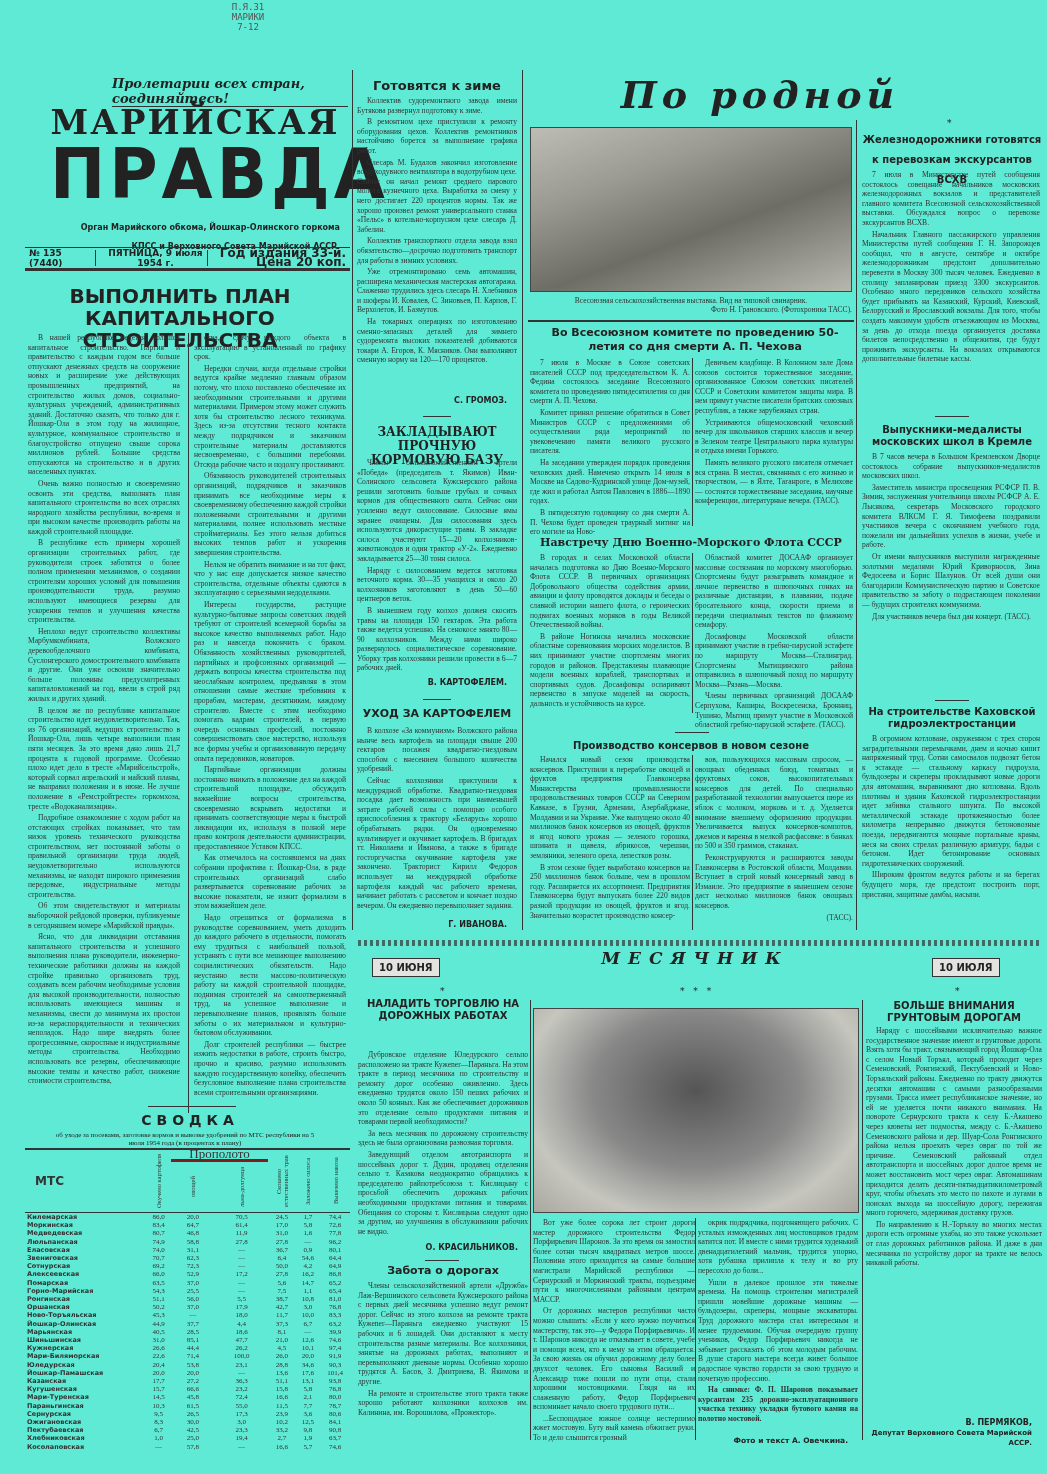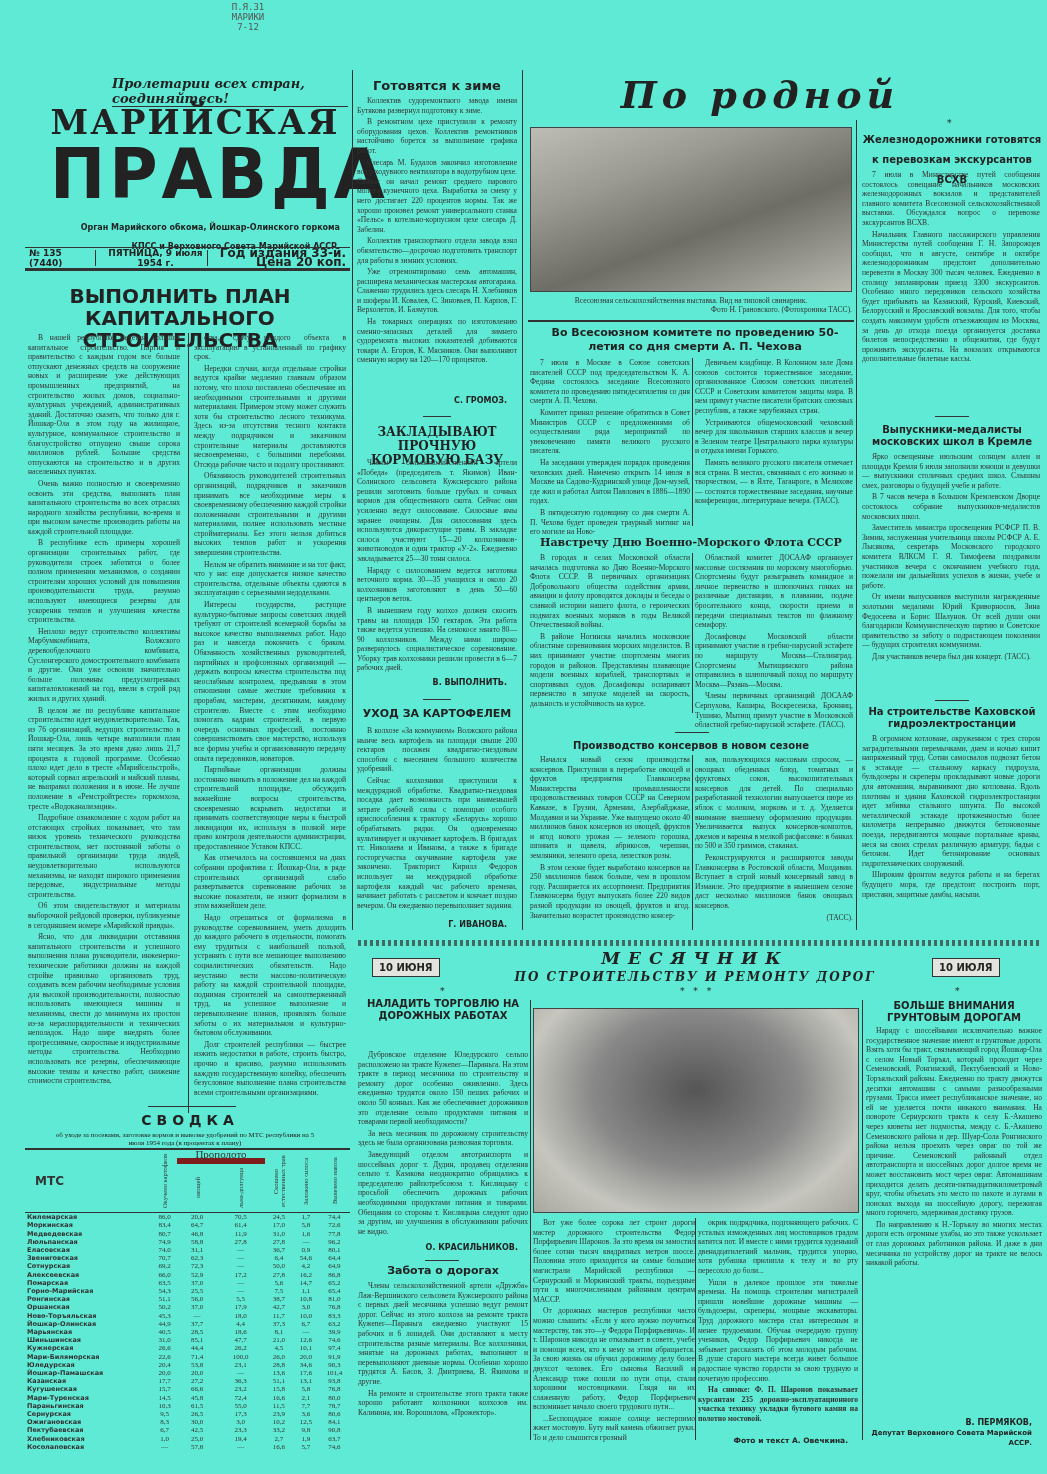--- a/index.html
+++ b/index.html
@@ -86,21 +86,21 @@
   <div class="abs" style="left:55px;top:1131px;width:260px;font-family:'Liberation Serif',serif;font-size:7px;line-height:8px;text-align:center;">об уходе за посевами, заготовке кормов и вывозке удобрений по МТС республики на 5 июля 1954 года (в процентах к плану)</div>
   <div class="abs" style="left:25px;top:1148px;width:325px;">
     <div class="hline" style="height:2px;"></div>
     <table class="svodka">
       <thead>
         <tr>
           <td rowspan="2" class="name" style="vertical-align:middle;font-size:12px;padding-left:10px;">МТС</td>
           <td rowspan="2">
               <div class="vert">Окучено картофеля</div>
             </td>
-          <td colspan="2" style="border-bottom:6px solid #7f1d1d;font-size:11px;">Прополото</td>
+          <td colspan="2" style="border-bottom:3px solid #7f1d1d;font-size:13px;">Прополото</td>
           <td rowspan="2">
               <div class="vert">Скошено естественных трав</div>
             </td>
           <td rowspan="2">
               <div class="vert">Заложено силоса</div>
             </td>
           <td rowspan="2">
               <div class="vert">Вывезено навоза</div>
             </td>
         </tr>
@@ -395,21 +395,21 @@
     <p>На токарных операциях по изготовлению сменно-запасных деталей для зимнего судоремонта высоких показателей добиваются токари А. Егоров, К. Мясников. Они выполняют сменную норму на 120—170 процентов.</p>
   </div>
   <div class="abs sign" style="left:357px;top:396px;width:150px;">С. ГРОМОЗ.</div>
   <div class="abs" style="left:423px;top:416px;width:28px;height:1px;background:#333;"></div>
   <div class="abs head-serif" style="left:356px;top:425px;width:162px;font-size:12px;line-height:14px;">ЗАКЛАДЫВАЮТ ПРОЧНУЮ КОРМОВУЮ БАЗУ</div>
   <div class="abs body-text" style="left:357px;top:458px;width:160px;">
     <p>Члены сельскохозяйственной артели «Победа» (председатель т. Якимов) Иван-Солинского сельсовета Кужснерского района решили заготовить больше грубых и сочных кормов для общественного скота. Сейчас они усиленно ведут силосование. Силосные ямы заранее очищены. Для силосования здесь используются дикорастущие травы. В закладке силоса участвуют 15—20 колхозников-животноводов и один трактор «У-2». Ежедневно закладывается 25—30 тонн силоса.</p>
     <p>Наряду с силосованием ведется заготовка веточного корма. 30—35 учащихся и около 20 колхозников заготовляют в день 50—60 центнеров веток.</p>
     <p>В нынешнем году колхоз должен скосить травы на площади 150 гектаров. Эта работа также ведется успешно. На сенокосе занято 80—90 колхозников. Между ними широко развернулось социалистическое соревнование. Уборку трав колхозники решили провести в 6—7 рабочих дней.</p>
   </div>
-  <div class="abs sign" style="left:357px;top:678px;width:150px;">В. ВЫПОЛНИТЬ.</div>
+  <div class="abs sign" style="left:357px;top:678px;width:150px;">В. КАРТОФЕЛЕМ.</div>
   <div class="abs" style="left:423px;top:699px;width:28px;height:1px;background:#333;"></div>
   <div class="abs head-sans" style="left:356px;top:707px;width:162px;font-size:11px;">УХОД ЗА КАРТОФЕЛЕМ</div>
   <div class="abs body-text" style="left:357px;top:726px;width:160px;">
     <p>В колхозе «За коммунизм» Волжского района нынче весь картофель на площади свыше 200 гектаров посажен квадратно-гнездовым способом с внесением большого количества удобрений.</p>
     <p>Сейчас колхозники приступили к междурядной обработке. Квадратно-гнездовая посадка дает возможность при наименьшей затрате рабочей силы с помощью особого приспособления к трактору «Беларусь» хорошо обрабатывать рядки. Он одновременно культивирует и окучивает картофель. В бригадах тт. Николаева и Иванова, а также в бригаде госторгучастка окучивание картофеля уже закончено. Тракторист Кирилл Федоров использует на междурядной обработке картофеля каждый час рабочего времени, начинает работать с рассветом и кончает поздно вечером. Он ежедневно перевыполняет задания.</p>
   </div>
   <div class="abs sign" style="left:357px;top:920px;width:150px;">Г. ИВАНОВА.</div>
   <div class="abs vline" style="left:522px;top:70px;height:860px;"></div>
 
   <div class="abs" style="left:530px;top:72px;width:460px;text-align:center;font-family:'DejaVu Serif',serif;font-style:italic;font-weight:bold;font-size:38px;letter-spacing:5px;">По родной стране</div>
@@ -462,38 +462,36 @@
 
   <div class="abs" style="left:947px;top:118px;font-size:9px;">*</div>
   <div class="abs head-sans" style="left:862px;top:130px;width:180px;font-size:10px;line-height:20px;">Железнодорожники готовятся к перевозкам экскурсантов ВСХВ</div>
   <div class="abs body-text" style="left:862px;top:170px;width:178px;">
     <p>7 июля в Министерстве путей сообщения состоялось совещание начальников московских железнодорожных вокзалов и представителей главного комитета Всесоюзной сельскохозяйственной выставки. Обсуждался вопрос о перевозке экскурсантов ВСХВ.</p>
     <p>Начальник Главного пассажирского управления Министерства путей сообщения Г. Н. Запорожцев сообщил, что в августе, сентябре и октябре железнодорожникам предстоит дополнительно перевезти в Москву 300 тысяч человек. Ежедневно в столицу запланирован приезд 3300 экскурсантов. Особенно много передовиков сельского хозяйства будет прибывать на Казанский, Курский, Киевский, Белорусский и Ярославский вокзалы. Для того, чтобы создать максимум удобств отъезжающим из Москвы, за день до отхода поезда организуется доставка билетов непосредственно в общежития, где будут проживать экскурсанты. На вокзалах открываются дополнительные билетные кассы.</p>
   </div>
   <div class="abs" style="left:935px;top:416px;width:34px;height:1px;background:#333;"></div>
   <div class="abs head-sans" style="left:862px;top:424px;width:180px;font-size:10px;line-height:12px;">Выпускники-медалисты московских школ в Кремле</div>
   <div class="abs body-text" style="left:862px;top:452px;width:178px;">
-    <p>Ярко освещенные июльским солнцем аллеи и площади Кремля 6 июля заполнили юноши и девушки — выпускники столичных средних школ. Слышны смех, разговоры о будущей учебе и работе.</p>
     <p>В 7 часов вечера в Большом Кремлевском Дворце состоялось собрание выпускников-медалистов московских школ.</p>
     <p>Заместитель министра просвещения РСФСР П. В. Зимин, заслуженная учительница школы РСФСР А. Е. Лысякова, секретарь Московского городского комитета ВЛКСМ Г. Я. Тимофеева поздравили участников вечера с окончанием учебного года, пожелали им дальнейших успехов в жизни, учебе и работе.</p>
     <p>От имени выпускников выступили награжденные золотыми медалями Юрий Криворносов, Зина Федосеева и Борис Шалунов. От всей души они благодарили Коммунистическую партию и Советское правительство за заботу о подрастающем поколении — будущих строителях коммунизма.</p>
     <p>Для участников вечера был дан концерт. (ТАСС).</p>
   </div>
   <div class="abs" style="left:935px;top:700px;width:34px;height:1px;background:#333;"></div>
   <div class="abs head-sans" style="left:862px;top:706px;width:180px;font-size:10px;line-height:12px;">На строительстве Каховской гидроэлектростанции</div>
   <div class="abs body-text" style="left:862px;top:734px;width:178px;">
     <p>В огромном котловане, окруженном с трех сторон заградительными перемычками, днем и ночью кипит напряженный труд. Сотни самосвалов подвозят бетон к эстакаде — стальному каркасу гидроузла, бульдозеры и скреперы прокладывают новые дороги для автомашин, выравнивают дно котлована. Вдоль плотины и здания Каховской гидроэлектростанции идет забивка стального шпунта. По высокой металлической эстакаде протяженностью более километра непрерывно движутся бетоновозные поезда, передвигаются мощные портальные краны, неся на своих стрелах различную арматуру, бадьи с бетоном. Идет бетонирование основных гидротехнических сооружений.</p>
     <p>Широким фронтом ведутся работы и на берегах будущего моря, где предстоит построить порт, пристани, защитные дамбы, насыпи.</p>
   </div>
 
   <div class="abs wave" style="left:358px;top:940px;width:684px;"></div>
   <div class="abs datebox" style="left:372px;top:958px;">10 ИЮНЯ</div>
   <div class="abs datebox" style="left:932px;top:958px;">10 ИЮЛЯ</div>
   <div class="abs" style="left:530px;top:948px;width:330px;text-align:center;font-family:'DejaVu Serif',serif;font-style:italic;font-weight:bold;font-size:17px;letter-spacing:8px;">МЕСЯЧНИК</div>
-  <div class="abs" style="left:450px;top:970px;width:490px;text-align:center;font-family:'DejaVu Serif',serif;font-style:italic;font-weight:bold;font-size:12px;letter-spacing:2px;">ПО СТРОИТЕЛЬСТВУ И РЕМОНТУ ДОРОГ</div>
   <div class="abs" style="left:680px;top:986px;font-size:9px;letter-spacing:3px;">* * *</div>
   <div class="abs" style="left:440px;top:986px;font-size:9px;">*</div>
   <div class="abs" style="left:955px;top:986px;font-size:9px;">*</div>
 
   <div class="abs head-sans" style="left:358px;top:998px;width:170px;font-size:10px;line-height:12px;">НАЛАДИТЬ ТОРГОВЛЮ НА ДОРОЖНЫХ РАБОТАХ</div>
   <div class="abs body-text" style="left:358px;top:1023px;width:170px;margin-top:27px;">
     <p>Дубровское отделение Юледурского сельпо расположено на тракте Кужener—Параньга. На этом тракте в период месячника по строительству и ремонту дорог особенно оживленно. Здесь ежедневно трудятся около 150 пеших рабочих и около 50 конных. Как же обеспечивает дорожников это отделение сельпо продуктами питания и товарами первой необходимости?</p>
     <p>За весь месячник по дорожному строительству здесь не была организована развозная торговля.</p>
     <p>Заведующий отделом автотранспорта и шоссейных дорог т. Дудин, продавец отделения сельпо т. Казакова неоднократно обращались к председателю райпотребсоюза т. Кислицыну с просьбой обеспечить дорожных рабочих необходимыми продуктами питания и товарами. Обещания со стороны т. Кислицына следуют одно за другим, но улучшения в обслуживании рабочих не видно.</p>
   </div>

